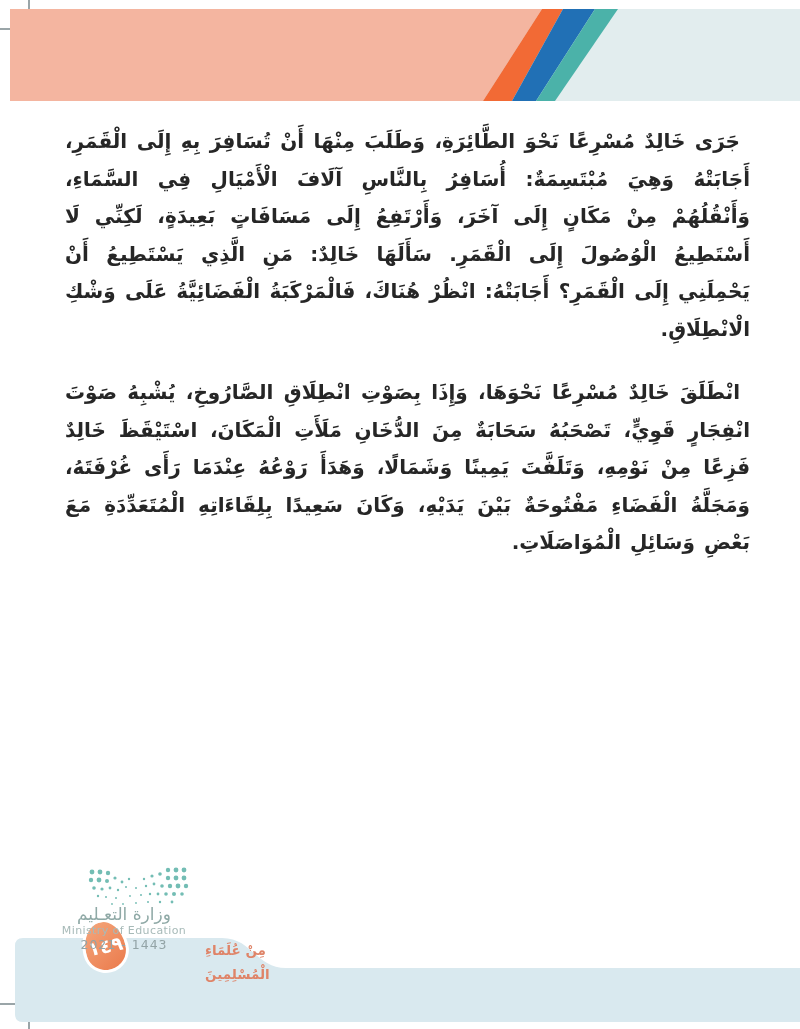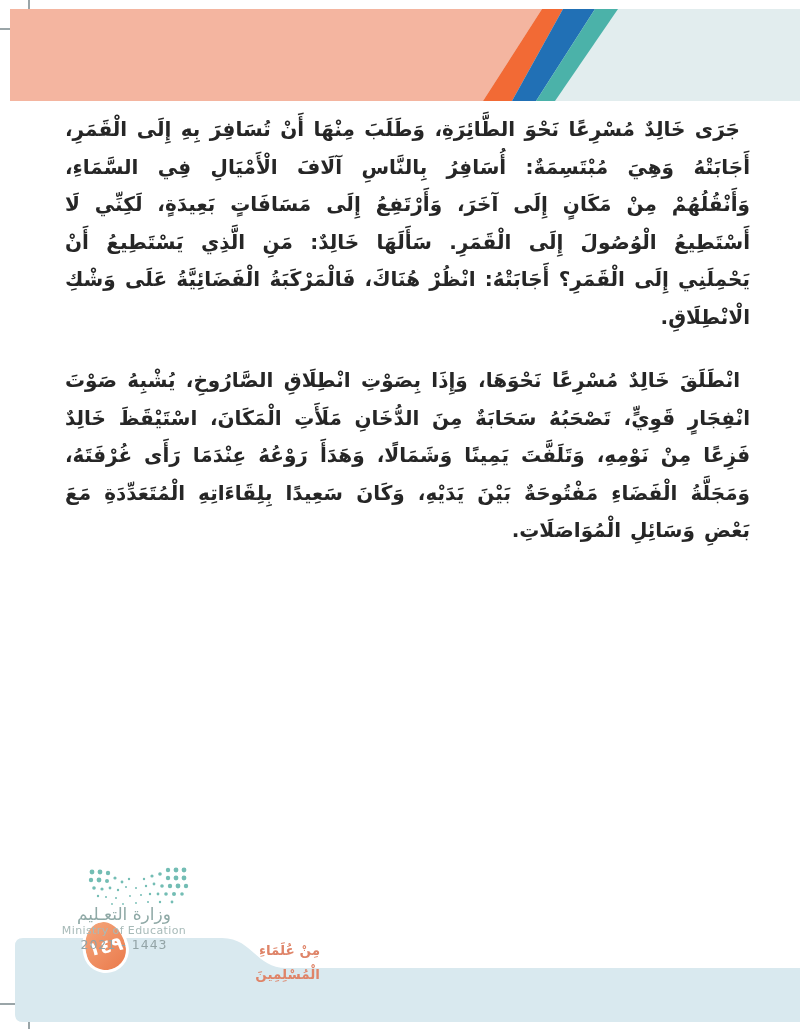--- a/index.html
+++ b/index.html
@@ -26,21 +26,21 @@
   .shape-blue  {background:#2170b5;clip-path:polygon(553px 0,585px 0,526px 92px,502px 92px);}
   .shape-teal  {background:#4bb2a9;clip-path:polygon(585px 0,608px 0,545px 92px,526px 92px);}
 
   
   .text-block{
     position:absolute;left:65px;top:108px;width:685px;
     direction:rtl;
     color:#262626;
   }
   .text-block p{
-    margin:3px 0 26px 0;
+    margin:15px 0 26px 0;
     font-size:20px;font-weight:bold;
     line-height:37.5px;
     text-align:justify;
     text-indent:10px;
     word-spacing:2px;
   }
 
   
   .footer-wave{position:absolute;left:0;top:930px;width:800px;height:99px;z-index:1;}
   .moe-dots{position:absolute;left:86px;top:866px;width:104px;height:42px;z-index:3;}
@@ -62,21 +62,21 @@
     transform:rotate(-14deg);
     display:flex;align-items:center;justify-content:center;
     box-sizing:border-box;
   }
   .page-badge span{
     color:#ffffff;font-size:19px;font-weight:bold;
     transform:rotate(2deg);letter-spacing:1px;
   }
   .lesson-label{
     position:absolute;left:205px;top:938px;width:115px;z-index:2;
-    direction:rtl;text-align:right;
+    direction:rtl;text-align:left;
     color:#df8468;font-size:13.5px;font-weight:bold;line-height:24px;
   }
 </style>
 </head>
 <body>
 
 <div class="crop crop-tl-v"></div>
 <div class="crop crop-tl-h"></div>
 <div class="crop crop-bl-h"></div>
 <div class="crop crop-bl-v"></div>

